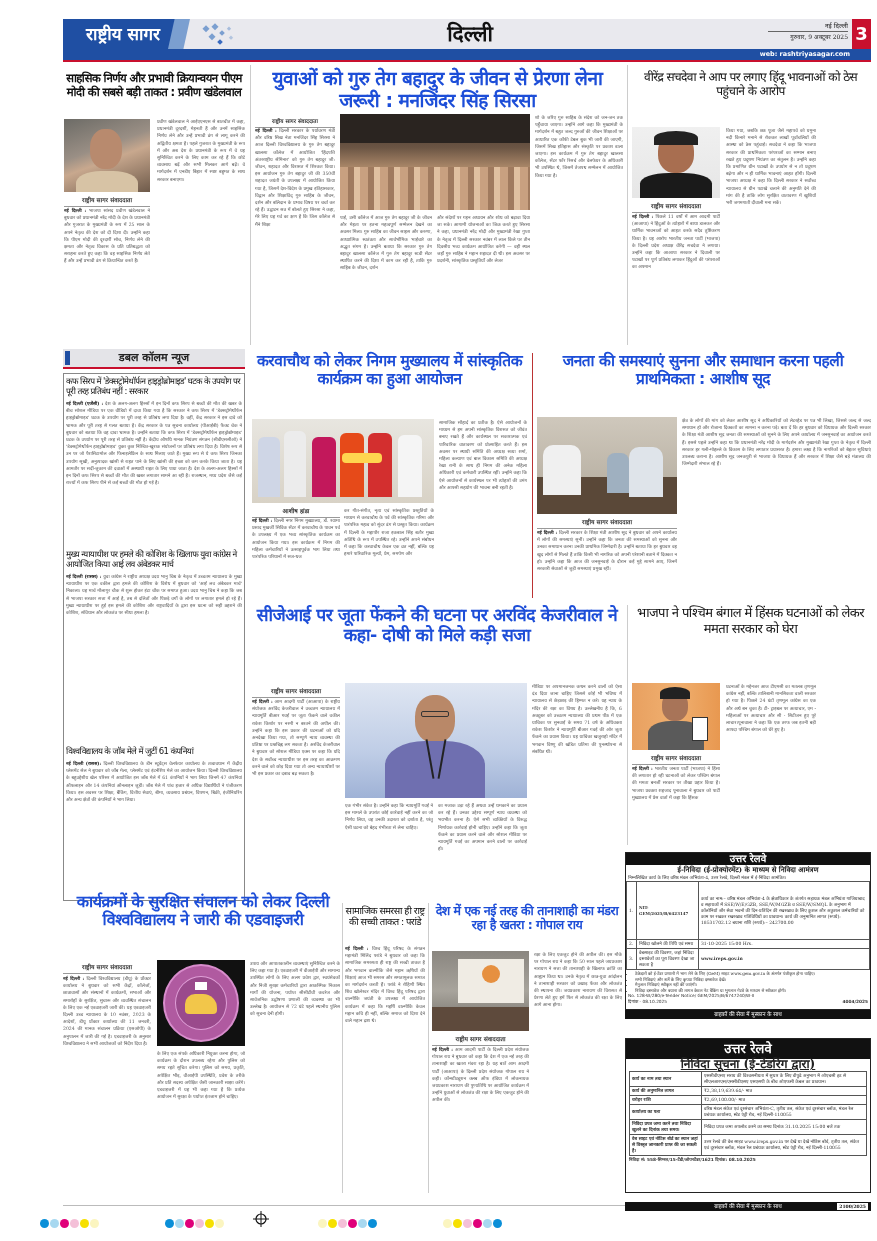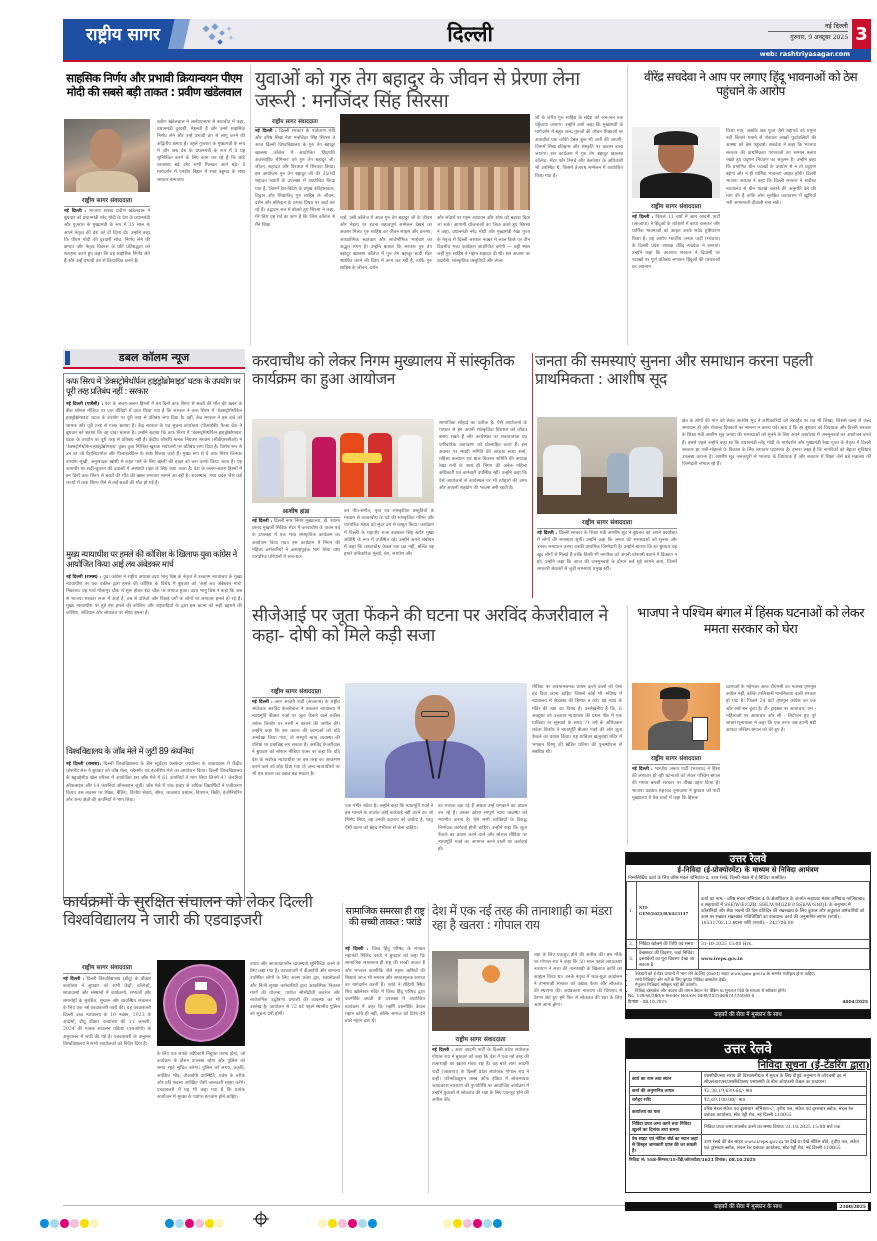--- a/index.html
+++ b/index.html
@@ -1,21 +1,21 @@
 <!DOCTYPE html>
 <html><head>
 <meta charset="utf-8">
 <style>
   *{box-sizing:border-box;margin:0;padding:0}
   html,body{width:877px;height:1241px;background:#fff;overflow:hidden}
   body{font-family:"DejaVu Sans",sans-serif;color:#222;position:relative}
   .abs{position:absolute}
   .txt{font-family:"DejaVu Serif",serif;font-size:4.6px;line-height:7.2px;color:#555;text-align:justify;overflow:hidden}
   .dl{font-weight:bold;color:#222}
-  .hl{font-family:"DejaVu Sans",sans-serif;font-weight:normal;color:#404040;line-height:1.15;letter-spacing:-0.5px}
+  .hl{font-family:"DejaVu Sans",sans-serif;font-weight:bold;color:#1d4ed8;line-height:1.15;text-align:center;letter-spacing:-0.5px}
   .hl-cond{font-family:"DejaVu Sans",sans-serif;color:#111;line-height:1.2;text-align:center;letter-spacing:-0.6px}
   .byline{font-family:"DejaVu Serif",serif;font-size:6px;font-weight:bold;color:#333;text-align:center;border-bottom:1px solid #999;padding-bottom:2px}
   .photo{background:#888;overflow:hidden}
   .vr{background:#b33;width:1px}
   .hr{background:#aaa;height:1px}
   
   .masthead{left:63px;top:19px;width:808px;height:30px;background:#e9e9ee}
   .brandbox{left:63px;top:19px;width:120px;height:30px;background:#1f4fa3;color:#fff;font-weight:bold;font-size:17px;text-align:center;line-height:30px;clip-path:polygon(0 0,100% 0,92% 100%,0 100%)}
   .brandbox2{left:168px;top:19px;width:22px;height:30px;background:#7b9fd0;clip-path:polygon(30% 0,100% 0,70% 100%,0 100%)}
   .dots{left:200px;top:22px;width:60px;height:24px}
@@ -118,21 +118,21 @@
 <div class="abs hl-cond" style="left:66px;top:376px;width:176px;font-size:8.5px;text-align:left">कफ सिरप में 'डेक्सट्रोमेथॉर्फन हाइड्रोब्रोमाइड' घटक के उपयोग पर पूरी तरह प्रतिबंध नहीं : सरकार</div>
 <div class="abs txt" style="left:66px;top:400px;width:176px;height:146px">
   <span class="dl">नई दिल्ली (एजेंसी) :</span>
   <span>देश के अलग-अलग हिस्सों में इन दिनों कफ सिरप से बच्चों की मौत की खबर के बीच सोशल मीडिया पर एक वीडियो में दावा किया गया है कि सरकार ने कफ सिरप में 'डेक्सट्रोमेथॉर्फन हाइड्रोब्रोमाइड' घटक के उपयोग पर पूरी तरह से प्रतिबंध लगा दिया है। वहीं, केंद्र सरकार ने इस दावे को भ्रामक और पूरी तरह से गलत बताया है। केंद्र सरकार के पत्र सूचना कार्यालय (पीआईबी) फैक्ट चेक ने बुधवार को बताया कि वह दावा भ्रामक है। उन्होंने बताया कि कफ सिरप में 'डेक्सट्रोमेथॉर्फन हाइड्रोब्रोमाइड' घटक के उपयोग पर पूरी तरह से प्रतिबंध नहीं है। केंद्रीय औषधि मानक नियंत्रण संगठन (सीडीएससीओ) ने 'डेक्सट्रोमेथॉर्फन हाइड्रोब्रोमाइड' युक्त कुछ निश्चित-खुराक संयोजनों पर प्रतिबंध लगा दिया है। विशेष रूप से उन पर जो पैरासिटामोल और फिनाइलेफ्रिन के साथ मिलाए जाते हैं। मुख्य रूप से ये कफ सिरप जिनका उपयोग सूखी, अनुत्पादक खांसी से राहत पाने के लिए खांसी की इच्छा को कम करके किया जाता है। यह आमतौर पर सर्दी-जुकाम की दवाओं में अस्थायी राहत के लिए पाया जाता है। देश के अलग-अलग हिस्सों में इन दिनों कफ सिरप से बच्चों की मौत की खबर लगातार सामने आ रही है। राजस्थान, मध्य प्रदेश जैसे कई राज्यों में कफ सिरप पीने से कई बच्चों की मौत हो गई है।</span>
 </div>
 <div class="abs hl-cond" style="left:66px;top:549px;width:176px;font-size:8.5px;text-align:left">मुख्य न्यायाधीश पर हमले की कोशिश के खिलाफ युवा कांग्रेस ने आयोजित किया आई लव अंबेडकर मार्च</div>
 <div class="abs txt" style="left:66px;top:573px;width:176px;height:168px">
   <span class="dl">नई दिल्ली (रासस) :</span>
   <span>युवा कांग्रेस ने राष्ट्रीय अध्यक्ष उदय भानु चिब के नेतृत्व में उच्चतम न्यायालय के मुख्य न्यायाधीश पर एक वकील द्वारा हमले की कोशिश के विरोध में बुधवार को 'आई लव अंबेडकर मार्च' निकाला। यह मार्च मौलागुर चौक से शुरू होकर इंटा चौक पर समाप्त हुआ। उदय भानु चिब ने कहा कि जब से भाजपा सरकार सत्ता में आई है, तब से दलितों और पिछड़े वर्गों के लोगों पर लगातार हमले हो रहे हैं। मुख्य न्यायाधीश पर हुई इस हमले की कोशिश और राष्ट्रवादियों के द्वारा इस घटना को सही ठहराने की कोशिश, संविधान और लोकतंत्र पर सीधा हमला है।</span>
 </div>
-<div class="abs hl-cond" style="left:66px;top:746px;width:176px;font-size:8.5px;text-align:left">विश्वविद्यालय के जॉब मेले में जुटीं 89 कंपनियां</div>
+<div class="abs hl-cond" style="left:66px;top:746px;width:176px;font-size:8.5px;text-align:left">विश्वविद्यालय के जॉब मेले में जुटीं 61 कंपनियां</div>
 <div class="abs txt" style="left:66px;top:760px;width:176px;height:138px">
   <span class="dl">नई दिल्ली (रासस):</span>
   <span>दिल्ली विश्वविद्यालय के डीन स्टूडेंट्स वेलफेयर कार्यालय के तत्वावधान में केंद्रीय प्लेसमेंट सेल ने बुधवार को जॉब मेला, प्लेसमेंट एवं इंटर्नशिप मेले का आयोजन किया। दिल्ली विश्वविद्यालय के बहुउद्देशीय खेल परिसर में आयोजित इस जॉब मेले में 61 कंपनियों ने भाग लिया जिनमें 47 कंपनियां ऑफलाइन और 14 कंपनियां ऑनलाइन जुड़ीं। जॉब मेले में पांच हजार से अधिक विद्यार्थियों ने पंजीकरण किया। इस अवसर पर शिक्षा, बैंकिंग, वित्तीय सेवाएं, बीमा, व्यवसाय प्रबंधन, विपणन, बिक्री, इंजीनियरिंग और अन्य क्षेत्रों की कंपनियों ने भाग लिया।</span>
 </div>
 
 <div class="abs hl" style="left:252px;top:353px;width:275px;font-size:15.5px">करवाचौथ को लेकर निगम मुख्यालय में सांस्कृतिक कार्यक्रम का हुआ आयोजन</div>
 <div class="abs photo" style="left:252px;top:419px;width:182px;height:84px;background:linear-gradient(180deg,#e8e6e0 0%,#d8d2c6 100%)">
   <div style="position:absolute;left:6px;top:18px;width:22px;height:60px;background:#cfd6e6;border-radius:6px 6px 0 0"></div>
   <div style="position:absolute;left:32px;top:12px;width:22px;height:66px;background:#ececec;border-radius:6px 6px 0 0"></div>
   <div style="position:absolute;left:60px;top:18px;width:24px;height:60px;background:#c2185b;border-radius:6px 6px 0 0"></div>
@@ -268,21 +268,21 @@
   <div style="font-size:4.3px;padding:0 2px;color:#333;line-height:5.5px">No. 128-W/280/e-Tender Notice/ GEM/2025/B/6747240/W-II</div>
   <div style="font-size:4.3px;padding:0 2px;color:#333;line-height:5.5px;display:flex;justify-content:space-between">
     <span>दिनांक - 08.10.2025</span>
     <span style="font-weight:bold">4004/2025</span>
   </div>
 </div>
 <div class="abs foot-black" style="left:625px;top:1010px;width:246px">ग्राहकों की सेवा में मुस्कान के साथ</div>
 
 <div class="abs tender2">
   <div class="t2head">उत्तर रेलवे</div>
-  <div style="text-align:right;font-family:'DejaVu Serif',serif;font-size:10px;font-weight:bold;text-decoration:underline;line-height:11px">निविदा सूचना (ई-टेंडरिंग द्वारा)</div>
+  <div style="text-align:center;font-family:'DejaVu Serif',serif;font-size:12px;font-weight:bold;text-decoration:underline;line-height:11px">निविदा सूचना (ई-टेंडरिंग द्वारा)</div>
   <table class="tbl" style="margin:1px 3px;width:238px">
     <tbody>
         <tr>
           <td style="width:72px;font-weight:bold">कार्य का नाम तथा स्थान</td>
           <td>एससीडीएसए सराय की विश्वसनीयता में सुधार के लिए डीपुढे अनुभाग में ओएचसी हट से सीएलआरएस/एससीडीएसए एसएसपी के बीच ओएफसी केबल का प्रावधान।</td>
         </tr>
     <tr>
           <td style="font-weight:bold">कार्य की अनुमानित लागत</td>
           <td>₹2,38,19,639.64/- मात्र</td>
         </tr>

